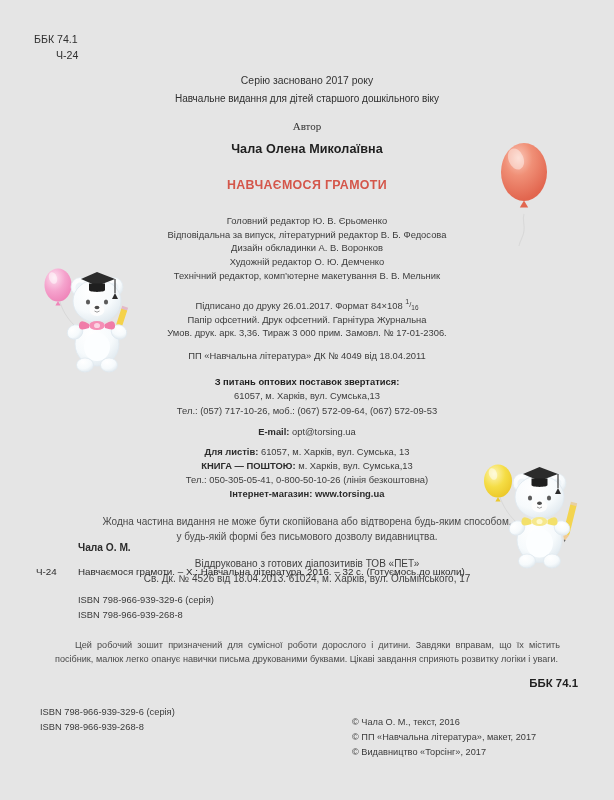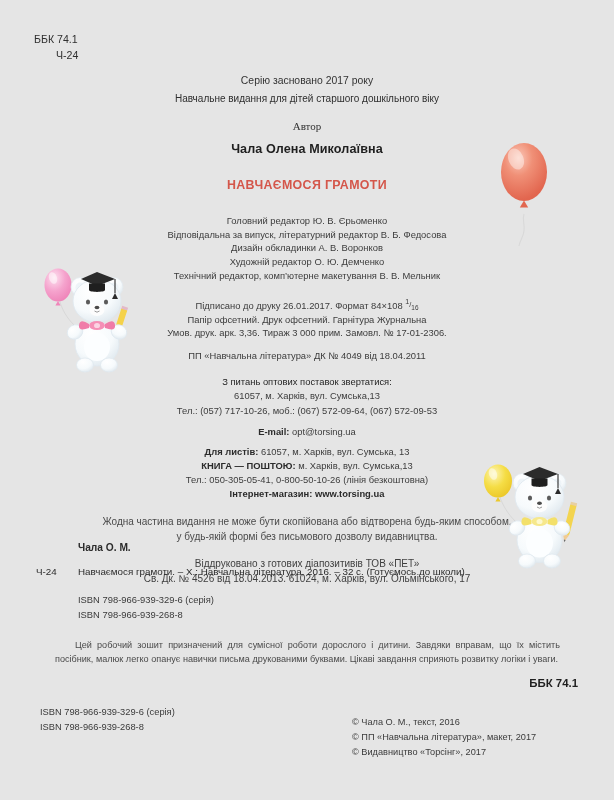--- a/index.html
+++ b/index.html
@@ -82,21 +82,21 @@
     top: -1px;
     font-size: 7.4px;
     line-height: 1;
   }
   #imprint .sup-frac .num { vertical-align: super; font-size: 7.2px; }
   #imprint .sup-frac .den { vertical-align: sub; font-size: 6.4px; }
 
   #dk-line { margin-top: 9px; font-size: 9.4px; }
 
   #wholesale { margin-top: 13px; font-size: 9.4px; line-height: 1.5; }
-  #wholesale .hd { font-weight: normal; color: #1f1f1f; }
+  #wholesale .hd { font-weight: bold; color: #1f1f1f; }
 
   #email-line { margin-top: 7px; font-size: 9.4px; }
   #post-block { margin-top: 7px; font-size: 9.4px; line-height: 1.5; }
 
   #rights { margin-top: 14px; font-size: 10px; line-height: 1.48; color: #4a4a4a; }
   #sanitary { margin-top: 9px; font-size: 9.1px; line-height: 1.48; color: #3f3f3f; }
   #printed { margin-top: 12px; font-size: 10px; line-height: 1.48; color: #3f3f3f; }
 
   
   #catalog {

